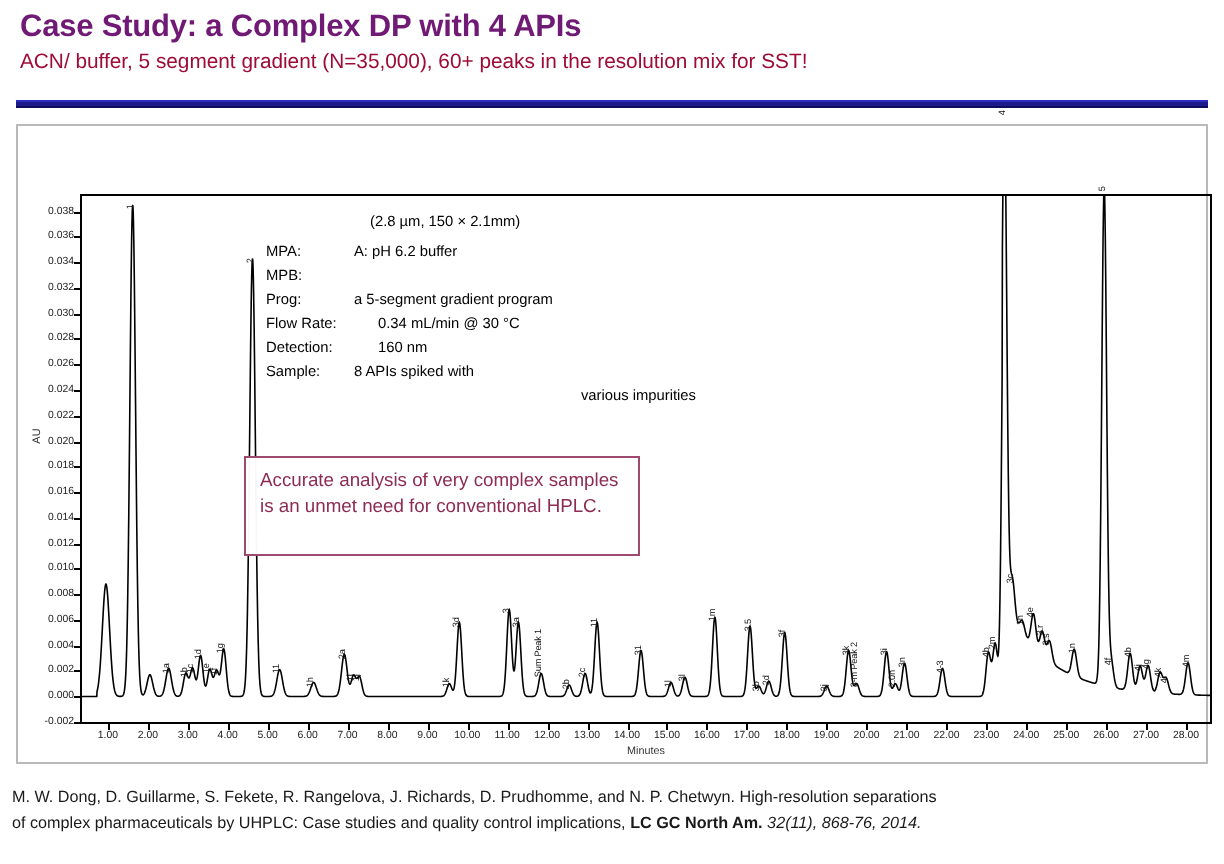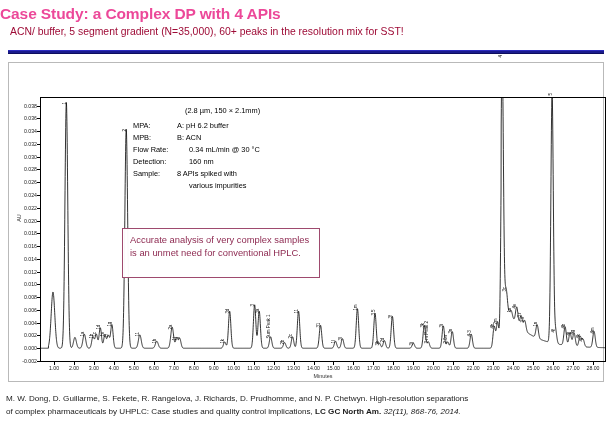--- a/index.html
+++ b/index.html
@@ -18,25 +18,25 @@
 
   
   #header {
     position: absolute;
     left: 0; top: 0;
     width: 612px;
     height: 56px;
   }
   #slide-title {
     position: absolute;
-    left: 0;
+    left: 10px;
     top: 5px;
     font-size: 15.5px;
     font-weight: bold;
-    color: #ec4899;
+    color: #701a75;
     letter-spacing: -0.1px;
     white-space: nowrap;
   }
   #slide-subtitle {
     position: absolute;
     left: 10px;
     top: 26px;
     font-size: 10.4px;
     color: #9e0b36;
     white-space: nowrap;
@@ -386,35 +386,38 @@
   </div>
 
   <div id="method-block">
     <div class="m-sub-indent">(2.8 µm, 150 × 2.1mm)</div>
     <div class="m-row" style="margin-top:3px;">
       <span class="m-key">MPA:</span>
       <span class="m-val">A:  pH 6.2 buffer</span>
     </div>
     <div class="m-row">
       <span class="m-key">MPB:</span>
-      <span class="m-val">B: ACN</span>
+    </div>
+    <div class="m-row">
+      <span class="m-key">Prog:</span>
+      <span class="m-val">a 5-segment gradient program</span>
     </div>
     <div class="m-row">
       <span class="m-wide-key">Flow Rate:</span>
       <span class="m-val">0.34 mL/min @ 30 °C</span>
     </div>
     <div class="m-row">
       <span class="m-wide-key">Detection:</span>
       <span class="m-val">160 nm</span>
     </div>
     <div class="m-row">
       <span class="m-key">Sample:</span>
       <span class="m-val">8 APIs spiked with</span>
     </div>
-    <div class="m-indent" style="padding-left:56px;">various impurities</div>
+    <div class="m-indent" style="padding-left:56px;text-align:right;">various impurities</div>
   </div>
 
   <div id="callout">Accurate analysis of very complex samples is an unmet need for conventional HPLC.</div>
 </div>
 
 <div id="citation">
   <div>M. W. Dong, D. Guillarme, S. Fekete, R. Rangelova, J. Richards, D. Prudhomme, and N. P. Chetwyn. High-resolution separations</div>
   <div><span>of complex pharmaceuticals by UHPLC: Case studies and quality control implications, </span><b>LC GC North Am.</b><i> 32(11), 868-76, 2014.</i></div>
 </div>
 

